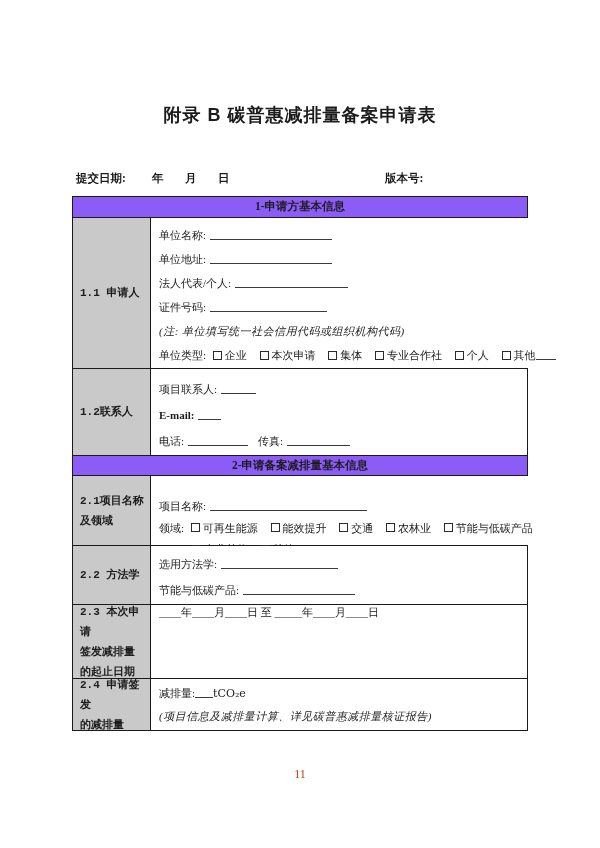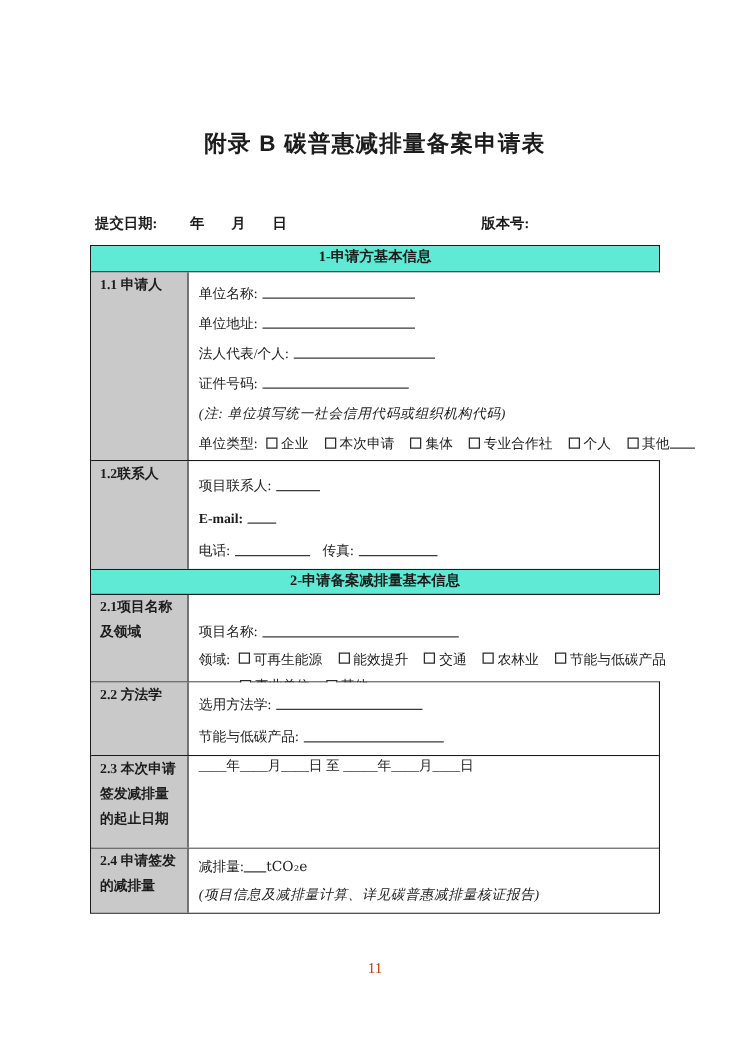--- a/index.html
+++ b/index.html
@@ -25,28 +25,28 @@
   .m-day    { left:146px; }
   .m-version{ left:313px; }
 
   .form-table {
     position:absolute; left:72px; top:196px; width:456px;
     border:1.5px solid #1a1a1a; font-size:11px;
   }
   .trow { display:flex; border-top:1px solid #1a1a1a; }
   .trow:first-child { border-top:none; }
   .sec-header {
-    background:#5eead4; height:20px; line-height:19px;
+    background:#8b5cf6; height:20px; line-height:19px;
     text-align:center; font-weight:bold; font-size:11.5px;
   }
   .label-cell {
     width:78px; flex:0 0 78px; background:#c9c9c9;
     border-right:1px solid #1a1a1a;
     font-weight:bold; padding:0 3px 0 7px;
-    display:flex; flex-direction:column; 
+    display:flex; flex-direction:column; justify-content:center;font-family:Liberation Mono, monospace;
   }
   .label-cell .lbl-line { line-height:20px; }
   .content-cell { flex:1; padding:0 6px 0 8px; background:#ffffff; }
   .r11 { height:151px; }
   .r12 { height:87px; }
   .r21 { height:70px; }
   .r22 { height:59px; }
   .r23 { height:74px; }
   .r24 { height:52px; }
   .line { white-space:nowrap; }

